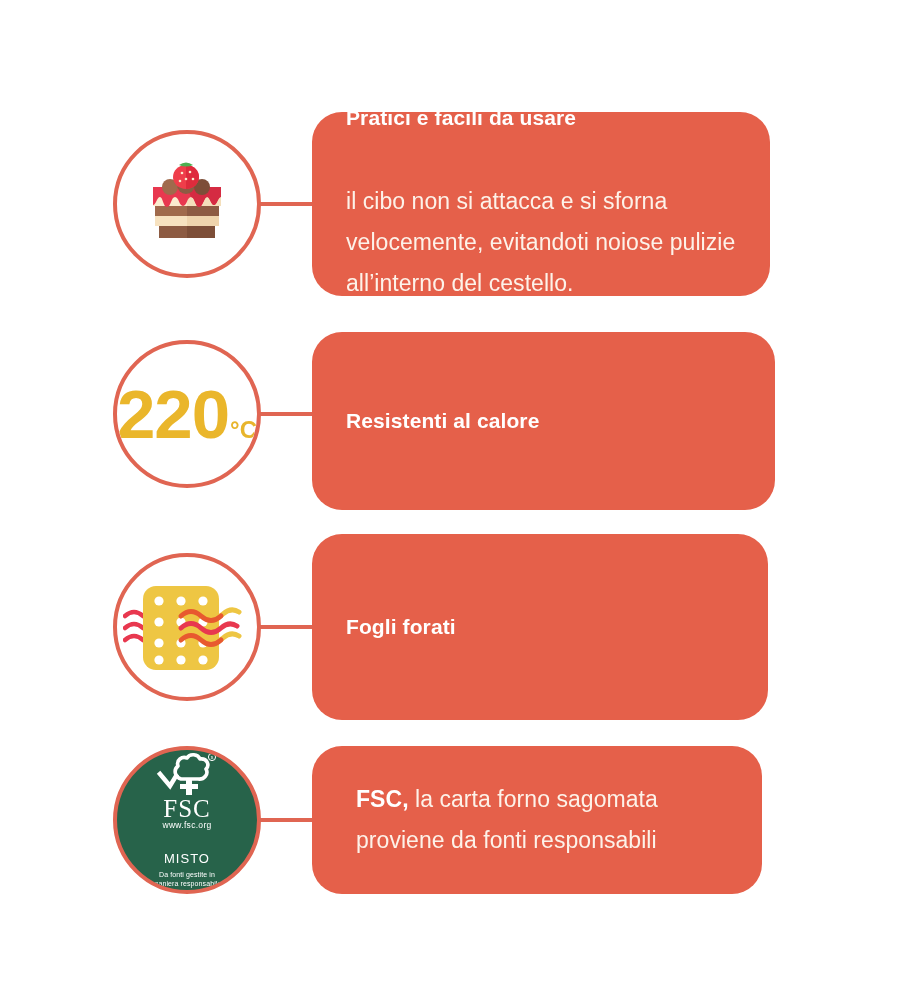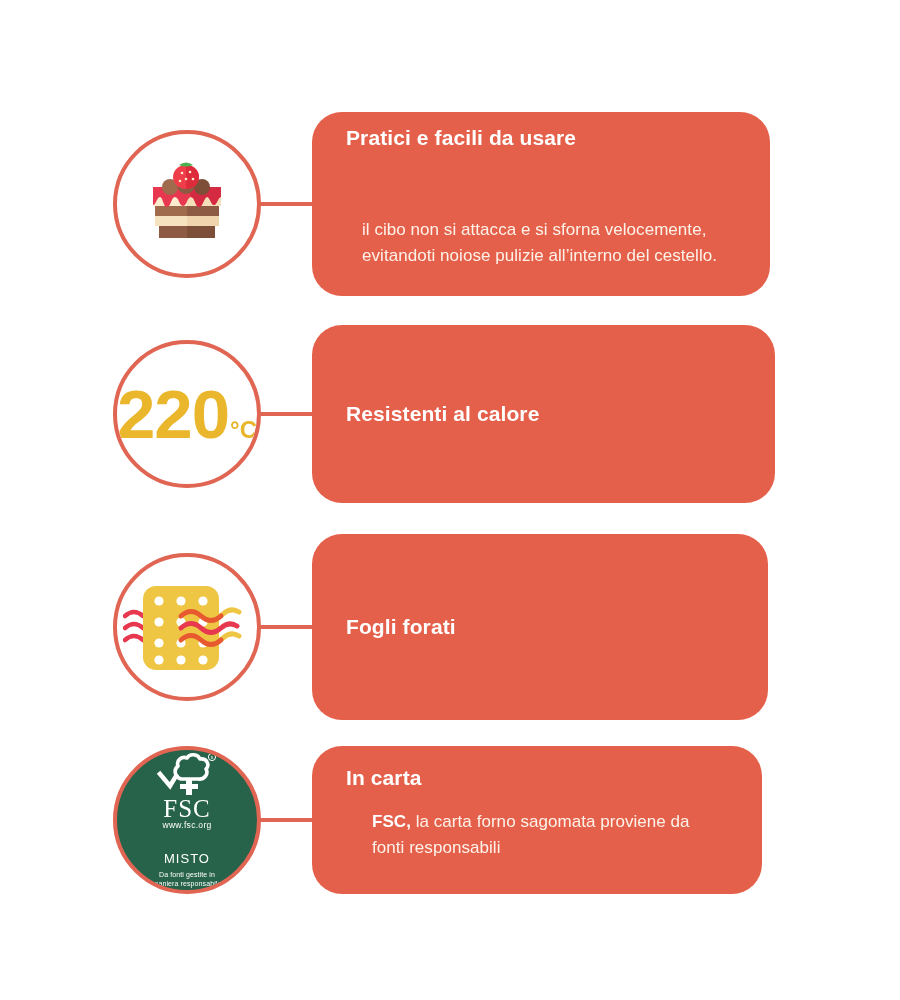--- a/index.html
+++ b/index.html
@@ -68,32 +68,32 @@
   .card-title{
     color:#ffffff;
     font-weight:bold;
     font-size:21px;
     line-height:28px;
     letter-spacing:0.1px;
     margin:0 0 1px 0;
   }
   .card-body{
     color:#fdf2e9;
-    font-size:17px;
-    line-height:26px;
-    margin:16px;
+    font-size:23px;
+    line-height:41px;
+    margin:0;
     letter-spacing:0.05px;
   }
   .card-body .strong{font-weight:bold;color:#ffffff;}
 
   
   #row-0{top:112px;height:184px;}
   #row-0 .text-card{top:0;height:184px;width:458px;gap:48px;}
   #row-1{top:325px;height:178px;}
-  #row-1 .text-card{top:0;height:178px;width:463px;}
+  #row-1 .text-card{top:7px;height:178px;width:463px;}
   #row-2{top:534px;height:186px;}
   #row-2 .text-card{top:0;height:186px;width:456px;}
   #row-3{top:746px;height:148px;}
   #row-3 .text-card{top:0;height:148px;width:450px;}
   #row-3 .card-body{padding-left:10px;}
 
   
   .temp-icon{
     display:flex;
     align-items:baseline;
@@ -275,18 +275,17 @@
         </svg>
         <div class="fsc-word">FSC</div>
         <div class="fsc-url">www.fsc.org</div>
         <div class="fsc-misto">MISTO</div>
         <div class="fsc-claim">Da fonti gestite in</div>
         <div class="fsc-claim" style="margin-top:0">maniera responsabile</div>
       </div>
     </div>
 
     <div class="text-card">
-      <div class="card-title">In carta</div>
       <div class="card-body"><span class="strong">FSC,</span><span> la carta forno sagomata proviene da fonti responsabili</span></div>
     </div>
   </div>
 
 </div>
 
 </body></html>

